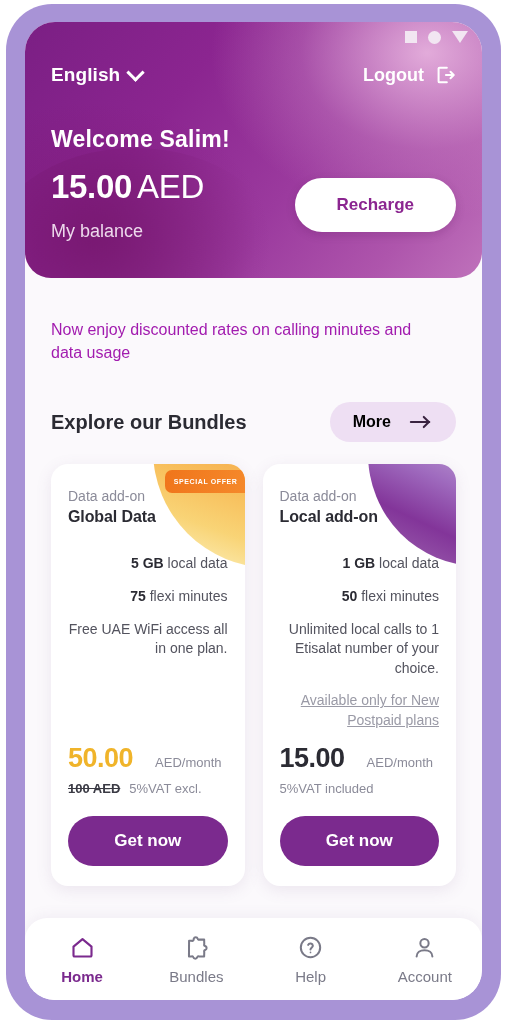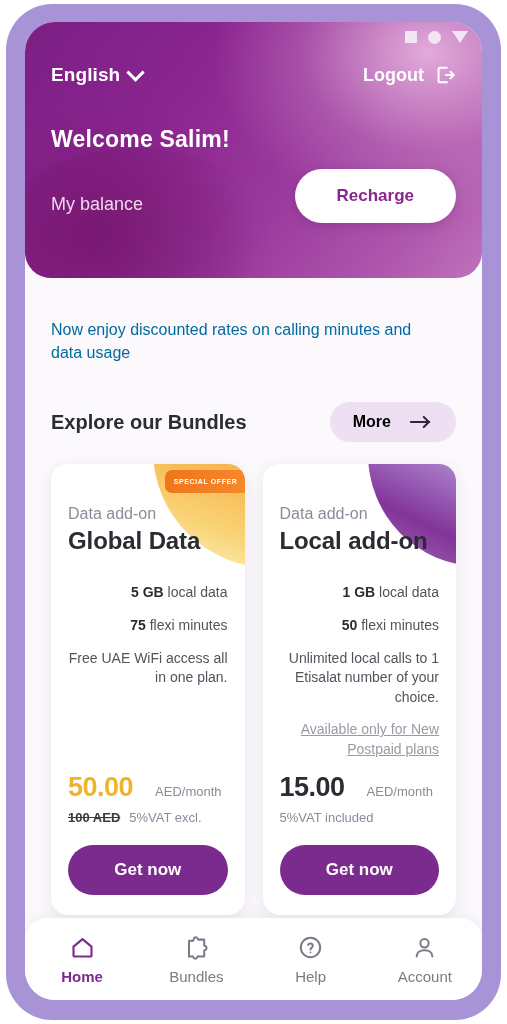--- a/index.html
+++ b/index.html
@@ -167,21 +167,21 @@
   .intro { padding: 30px 26px 0 26px; }
   .intro-title {
     font-size: 20px;
     font-weight: bold;
     color: #2b2b33;
     letter-spacing: .1px;
   }
   .intro-sub {
     margin-top: 11px;
     font-size: 16px;
-    color: #0369a1;
+    color: #a21caf;
     line-height: 1.42;
     max-width: 395px;
   }
 
   .bundles-head {
     display: flex;
     align-items: center;
     justify-content: space-between;
     padding: 38px 26px 0 26px;
   }
@@ -248,28 +248,27 @@
     top: -10px; right: -22px;
     width: 110px; height: 112px;
     border-radius: 0 14px 0 100%;
     background: linear-gradient(205deg, #b48fce 0%, #9a63bb 26%, #7c2a94 58%, #8e4aa3 82%, #c9a6da 100%);
     opacity: .95;
   }
 
   .card-kicker {
     position: relative;
     z-index: 3;
+    font-size: 14px;
+    color: #8b8b99;
+  }
+  .card-title {
+    position: relative;
+    z-index: 3;
     font-size: 16px;
-    color: #8b8b99;
-    margin-top: 17px;
-  }
-  .card-title {
-    position: relative;
-    z-index: 3;
-    font-size: 24px;
     font-weight: bold;
     color: #2b2b33;
     margin-top: 4px;
     letter-spacing: -.1px;
   }
   .feature-list {
     margin-top: 28px;
     display: flex;
     flex-direction: column;
     gap: 13px;
@@ -364,20 +363,23 @@
             <path d="M13 12h8"></path>
             <path d="M18 8.5l3.5 3.5L18 15.5"></path>
           </svg>
         </div>
       </div>
 
       <div class="welcome-name">Welcome Salim!</div>
 
       <div class="balance-row">
         <div class="balance-left">
+          <div class="bal-amount-line">
+            <span class="amt">15.00</span><span class="cur">AED</span>
+          </div>
           <div class="bal-label">My balance</div>
         </div>
         <button class="recharge-btn">Recharge</button>
       </div>
     </div>
 
     <div class="body-scroll">
 
       <div class="intro">
         <div class="intro-sub">Now enjoy discounted rates on calling minutes and data usage</div>

